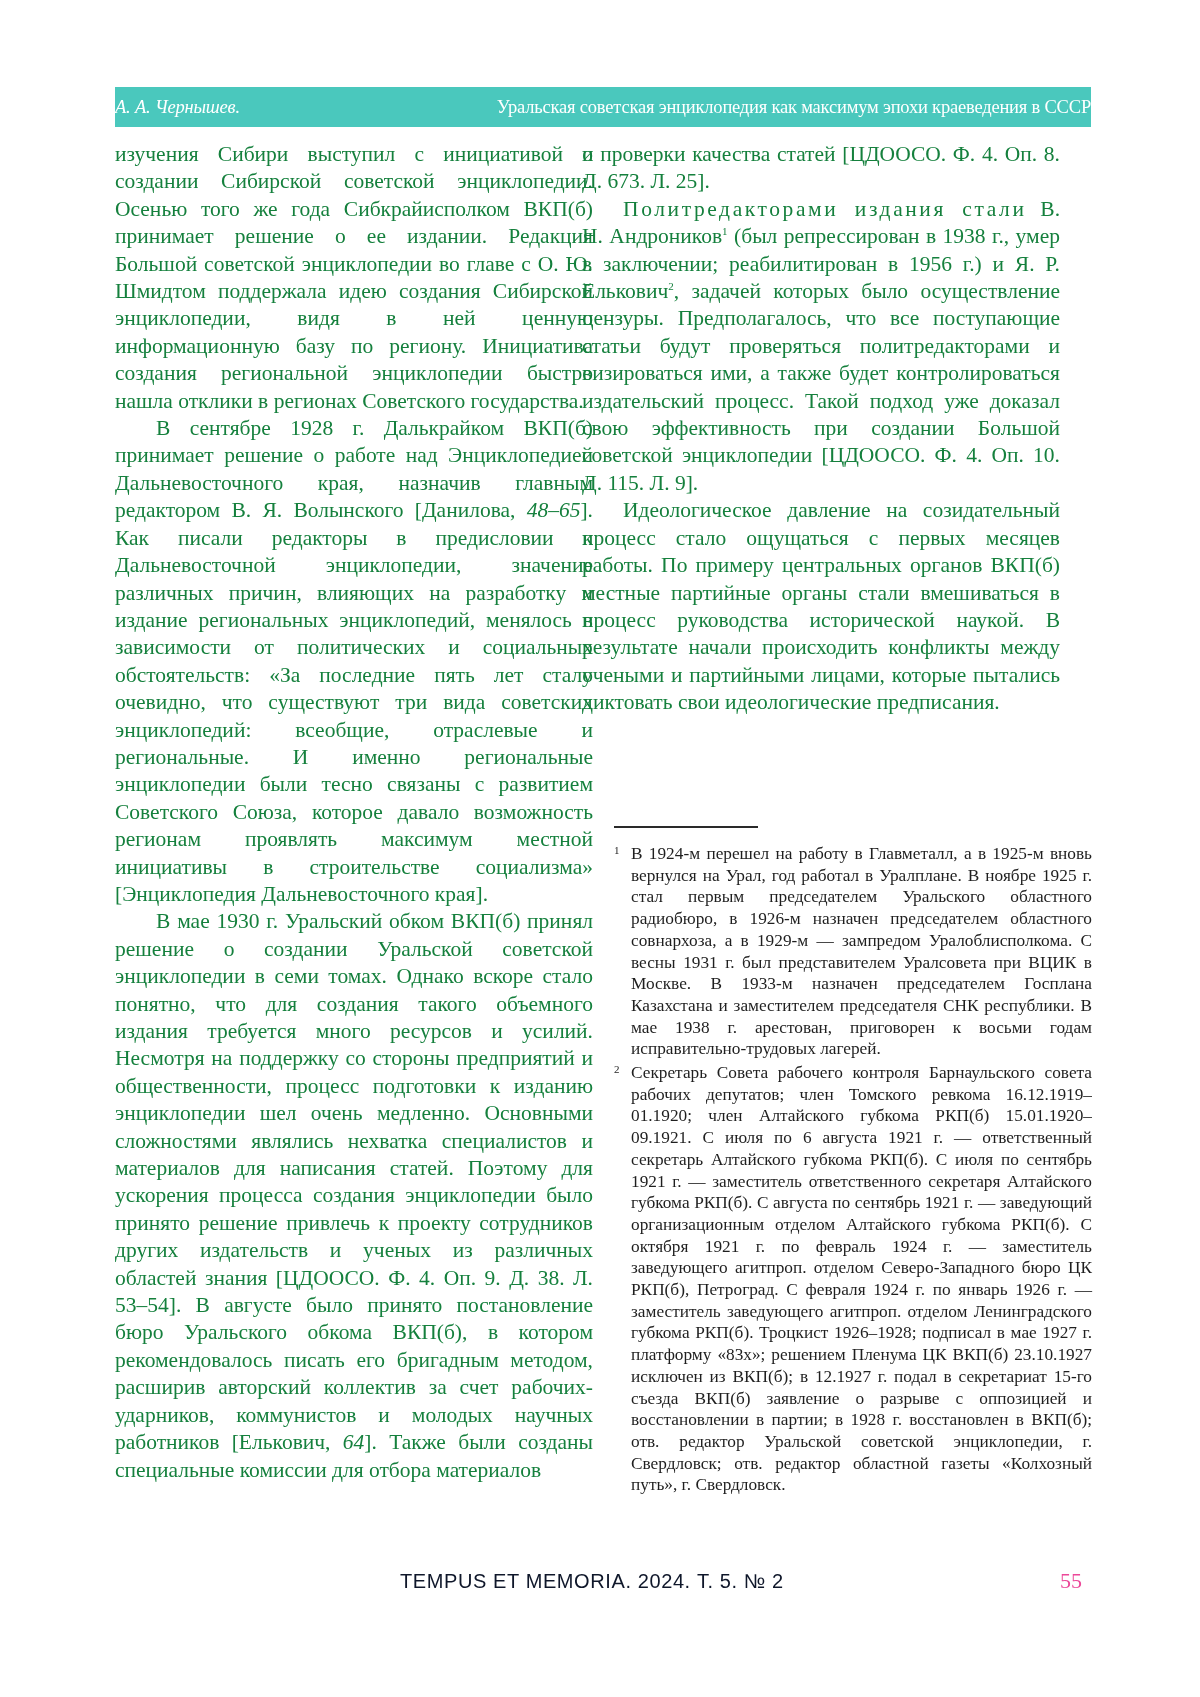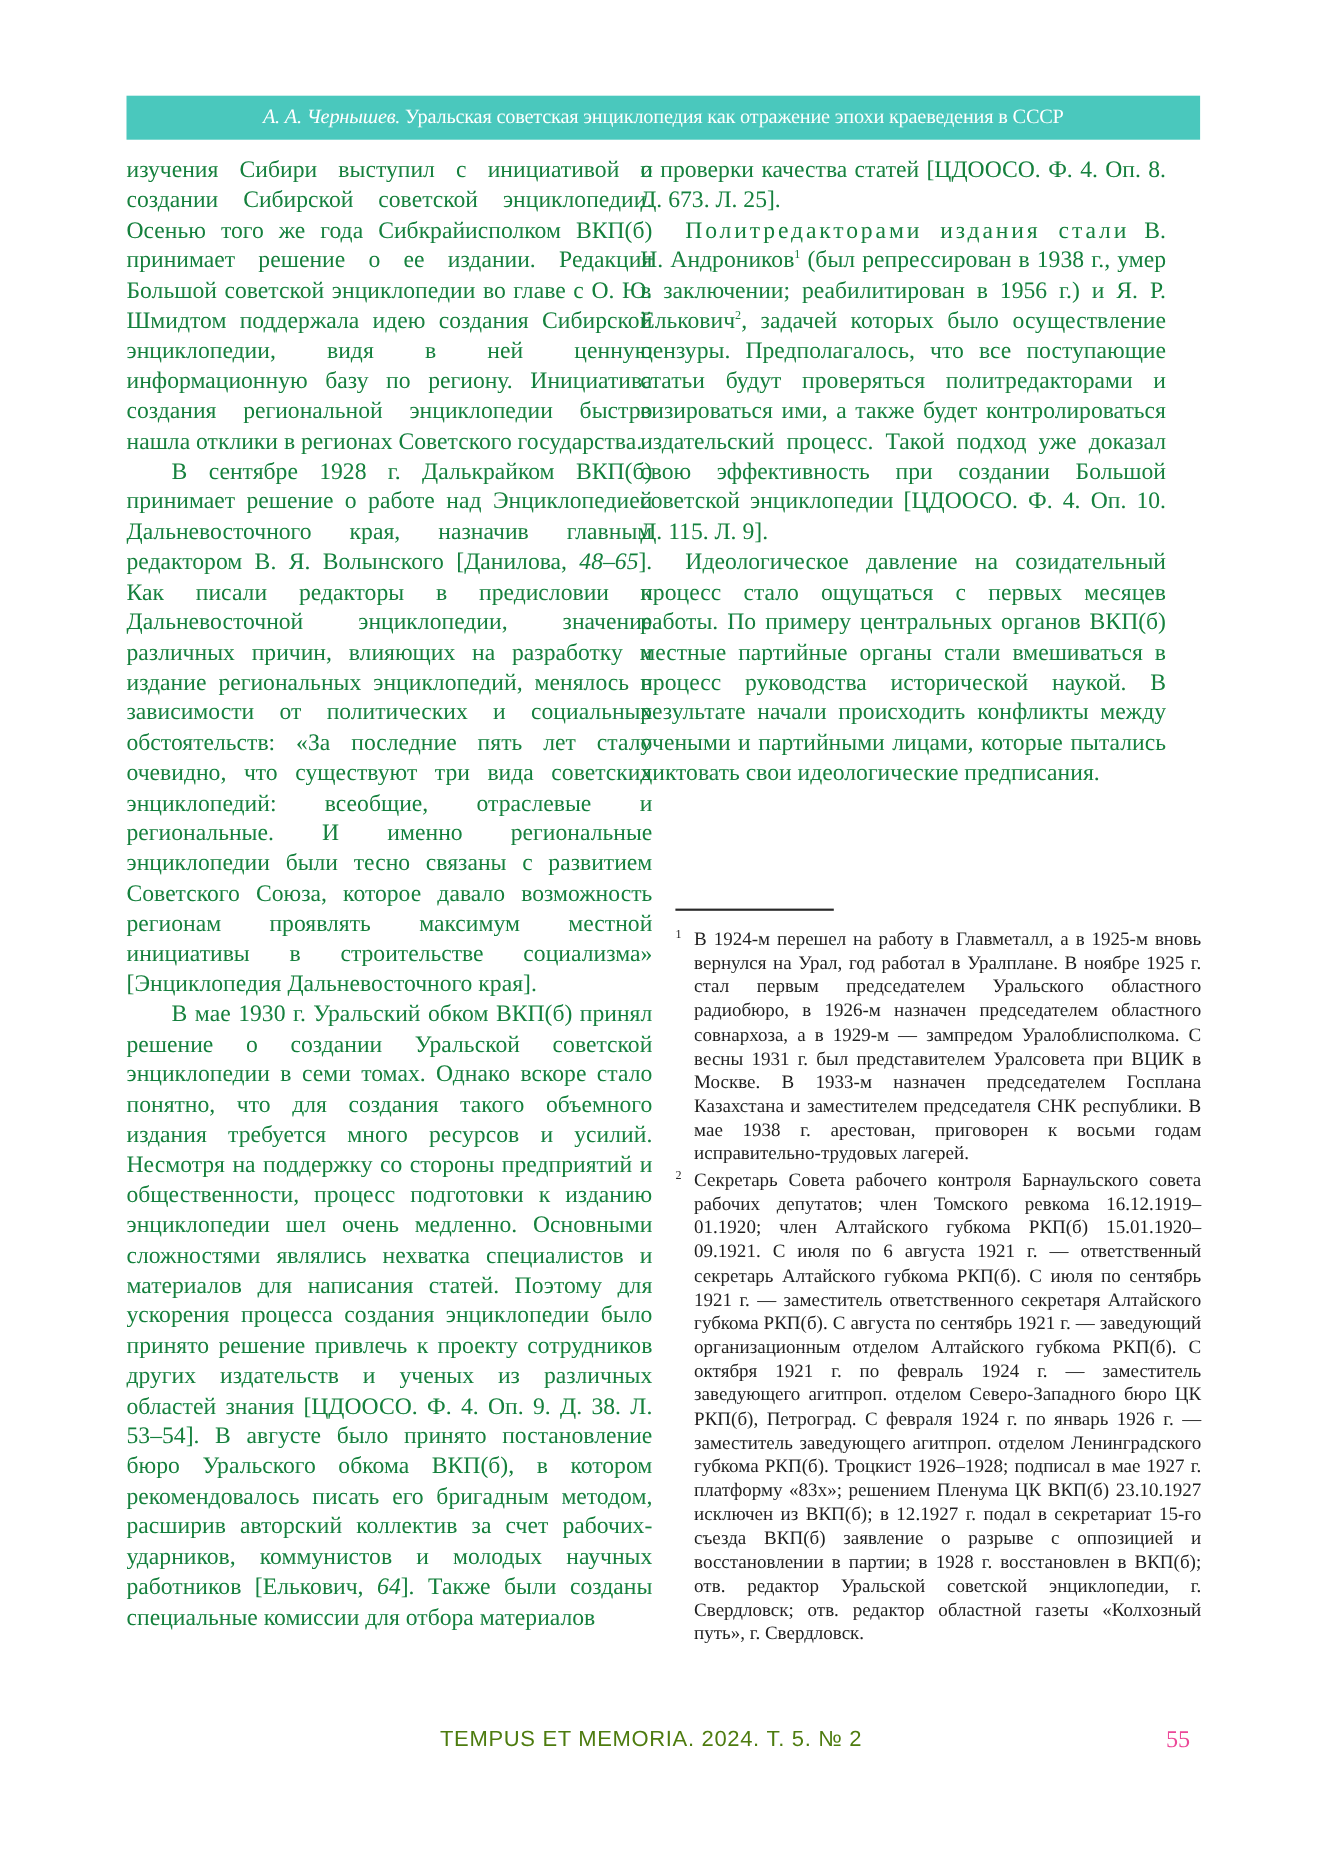--- a/index.html
+++ b/index.html
@@ -1,21 +1,21 @@
 <!DOCTYPE html>
 <html><head>
 <meta charset="utf-8">
 <style>
   html, body { margin: 0; padding: 0; background: #ffffff; }
   body { width: 1200px; height: 1697px; position: relative; overflow: hidden; }
   .header-band {
     position: absolute; left: 115px; top: 87px; width: 976px; height: 40px;
     background: #4ac8bd; color: #ffffff;
     font-family: "Liberation Serif", "DejaVu Serif", serif; font-size: 18.5px;
-    display: flex; align-items: center; justify-content: center; letter-spacing: -0.2px;
+    display: flex; align-items: center; justify-content: space-between; letter-spacing: -0.2px;
   }
   .header-band .author { font-style: italic; }
   .col {
     position: absolute; top: 141px; width: 478px;
     font-family: "Liberation Serif", "DejaVu Serif", serif; font-size: 21.5px;
     line-height: 27.4px; color: #15803d; text-align: justify; hyphens: manual;
   }
   .col-left { left: 115px; }
   .col-right { left: 582px; }
   .col p { margin: 0; text-indent: 0; }
@@ -29,32 +29,32 @@
   .footnotes {
     position: absolute; left: 614px; top: 843px; width: 478px;
     font-family: "Liberation Serif", "DejaVu Serif", serif; font-size: 17.3px;
     line-height: 21.7px; color: #1f1f1f; text-align: justify;
   }
   .fn { position: relative; padding-left: 17px; margin: 0 0 2px 0; }
   .fn .fn-num { position: absolute; left: 0; top: -3px; font-size: 11px; }
   .footer-journal {
     position: absolute; left: 400px; top: 1570px;
     font-family: "Liberation Sans", "DejaVu Sans", sans-serif; font-size: 20px;
-    color: #4d7c0f; letter-spacing: 0.6px;
+    color: #0f172a; letter-spacing: 0.6px;
   }
   .footer-page {
     position: absolute; left: 1060px; top: 1568px;
     font-family: "Liberation Serif", "DejaVu Serif", serif; font-size: 22px; color: #ec4899;
   }
 </style>
 </head>
 <body>
 
 <div class="header-band">
-  <span class="author">А. А. Чернышев.</span>&nbsp;<span>Уральская советская энциклопедия как отражение эпохи краеведения в СССР</span>
+  <span class="author">А. А. Чернышев.</span>&nbsp;<span>Уральская советская энциклопедия как максимум эпохи краеведения в СССР</span>
 </div>
 
 <div class="col col-left">
   <p>изучения Сибири выступил с инициативой о создании Сибирской советской энциклопедии. Осенью того же года Сибкрайисполком ВКП(б) принимает решение о ее издании. Редакция Большой советской энциклопедии во главе с О. Ю. Шмидтом поддержала идею создания Сибирской энциклопедии, видя в ней ценную информационную базу по региону. Инициатива создания региональной энциклопедии быстро нашла отклики в регионах Советского государства.</p>
   <p class="indent"><span>В сентябре 1928 г. Далькрайком ВКП(б) принимает решение о работе над Энциклопедией Дальневосточного края, назначив главным редактором В. Я. Волынского [Данилова, </span><i>48–65</i><span>]. Как писали редакторы в предисловии к Дальневосточной энциклопедии, значение различных причин, влияющих на разработку и издание региональных энциклопедий, менялось в зависимости от политических и социальных обстоятельств: «За последние пять лет стало очевидно, что существуют три вида советских энциклопедий: всеобщие, отраслевые и региональные. И именно региональные энциклопедии были тесно связаны с развитием Советского Союза, которое давало возможность регионам проявлять максимум местной инициативы в строительстве социализма» [Энциклопедия Дальневосточного края].</span></p>
   <p class="indent"><span>В мае 1930 г. Уральский обком ВКП(б) принял решение о создании Уральской советской энциклопедии в семи томах. Однако вскоре стало понятно, что для создания такого объемного издания требуется много ресурсов и усилий. Несмотря на поддержку со стороны предприятий и общественности, процесс подготовки к изданию энциклопедии шел очень медленно. Основными сложностями являлись нехватка специалистов и материалов для написания статей. Поэтому для ускорения процесса создания энциклопедии было принято решение привлечь к проекту сотрудников других издательств и ученых из различных областей знания [ЦДООСО. Ф. 4. Оп. 9. Д. 38. Л. 53–54]. В августе было принято постановление бюро Уральского обкома ВКП(б), в котором рекомендовалось писать его бригадным методом, расширив авторский коллектив за счет рабочих-ударников, коммунистов и молодых научных работников [Елькович, </span><i>64</i><span>]. Также были созданы специальные комиссии для отбора материалов</span></p>
 </div>
 
 <div class="col col-right">
   <p>и проверки качества статей [ЦДООСО. Ф. 4. Оп. 8. Д. 673. Л. 25].</p>

